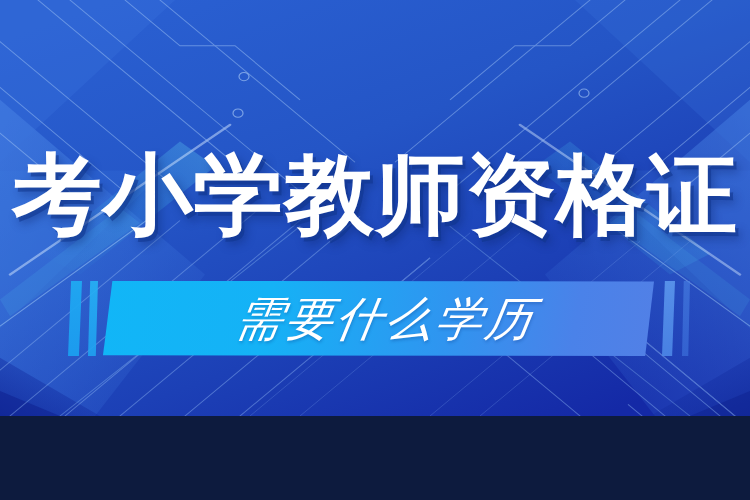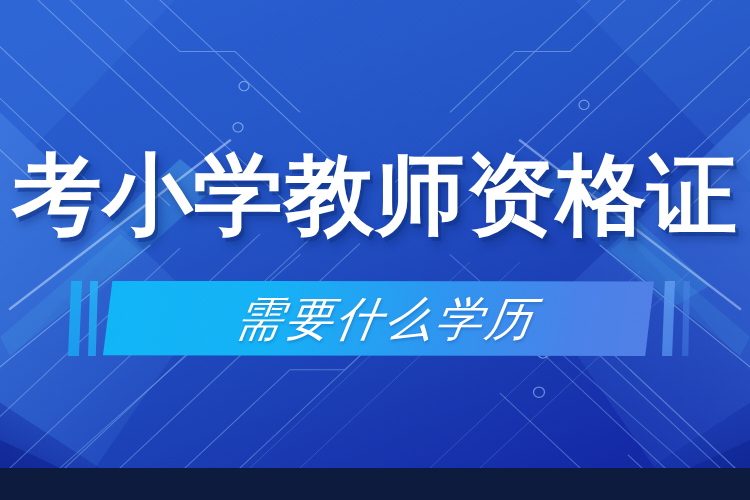--- a/index.html
+++ b/index.html
@@ -8,21 +8,21 @@
     padding: 0;
     background: #0d1b3e;
   }
   body {
     font-family: "Liberation Sans", "DejaVu Sans", sans-serif;
   }
 
   #banner {
     position: relative;
     width: 750px;
-    height: 468px;
+    height: 416px;
     overflow: hidden;
     background: #1d4ed8;
   }
 
   
   .bg-layer {
     position: absolute;
     inset: 0;
     width: 100%;
     height: 100%;

